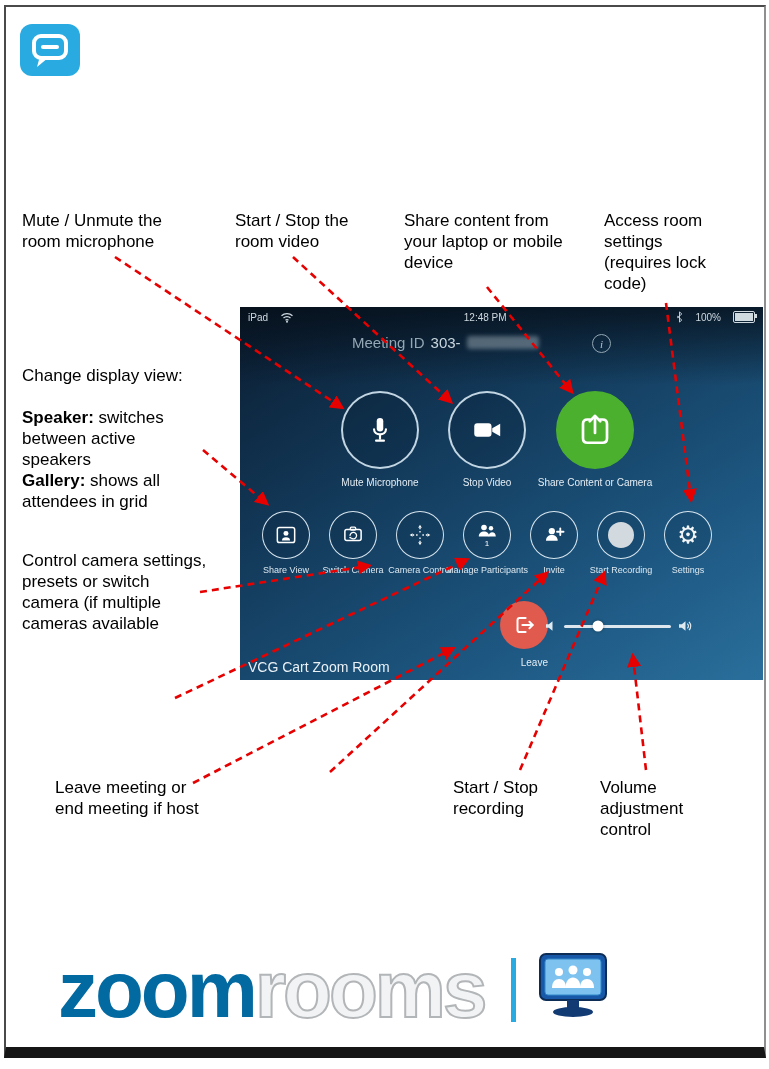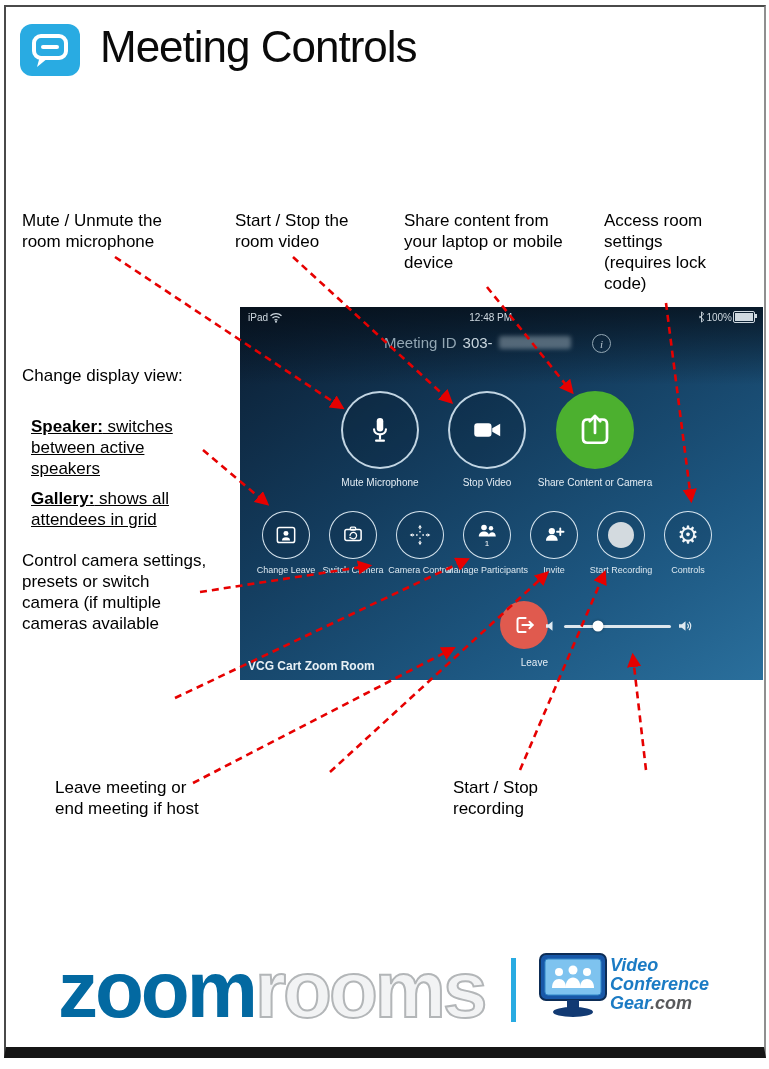--- a/index.html
+++ b/index.html
@@ -7,38 +7,38 @@
         font-family:"Liberation Sans",sans-serif;color:#000;}
   .frame{position:absolute;left:4px;top:5px;right:3px;bottom:11px;
          border:2px solid #4a4a4a;border-right-color:#8f8f8f;border-bottom:11px solid #161616;
          pointer-events:none;z-index:8;}
   
   .hdr-icon{position:absolute;left:20px;top:24px;}
   .title{position:absolute;left:100px;top:22px;font-size:44px;letter-spacing:-1px;color:#0a0a0a;}
   
   .ann{position:absolute;font-size:17px;line-height:21px;color:#000;z-index:3;}
   .b{font-weight:bold;}
-  .ann p{margin:9px;text-decoration:underline;}
+  .ann p{margin:0;}
   
   .arrows{position:absolute;left:0;top:0;z-index:5;pointer-events:none;}
   
   .shot{position:absolute;left:240px;top:307px;width:523px;height:373px;z-index:1;
         background:linear-gradient(148deg,#0b1d31 0%,#133b5c 38%,#1d5781 72%,#2a6f9c 100%);
         color:#dfe9f2;}
   .shot::before{content:"";position:absolute;left:0;top:0;right:0;height:78px;
         background:linear-gradient(rgba(5,13,22,.75),rgba(5,13,22,0));pointer-events:none;}
   .statusbar{position:absolute;left:0;top:0;right:0;height:20px;display:flex;align-items:center;
         justify-content:space-between;padding:0 8px;font-size:10px;color:#cfd9e0;z-index:2;}
-  .sb-left,.sb-right{display:flex;align-items:center;gap:1px;}
+  .sb-left,.sb-right{display:flex;align-items:center;gap:12px;}
   .battery{display:inline-block;width:18px;height:8px;border:1px solid #cfd9e0;border-radius:2px;
         position:relative;background:#cfd9e0;background-clip:content-box;padding:1px;}
   .battery::after{content:"";position:absolute;right:-3px;top:2px;width:2px;height:4px;background:#cfd9e0;}
   .meetrow{position:absolute;left:112px;top:27px;display:flex;align-items:center;gap:6px;
         font-size:15px;z-index:2;}
-  .mid-label{color:#93a7b4;margin-left:32px;}
+  .mid-label{color:#93a7b4;}
   .mid-num{color:#c9d6de;}
   .blurbox{display:inline-block;width:72px;height:13px;background:#8fa0ac;opacity:.55;
         border-radius:3px;filter:blur(2px);}
   .infoicon{position:absolute;left:352px;top:27px;width:17px;height:17px;border:1px solid #93a7b4;
         border-radius:50%;display:flex;align-items:center;justify-content:center;
         font-family:"Liberation Serif",serif;font-style:italic;font-size:11px;color:#b7c6d0;z-index:2;}
   .bbtn{position:absolute;width:120px;display:flex;flex-direction:column;align-items:center;z-index:2;}
   .bcircle{width:74px;height:74px;border-radius:50%;border:2px solid rgba(214,232,244,.9);
         background:rgba(8,24,40,.18);display:flex;align-items:center;justify-content:center;}
   .bcircle.green{background:#4cb02f;border-color:#4cb02f;}
@@ -52,21 +52,21 @@
   .gear{font-family:"DejaVu Sans",sans-serif;font-size:24px;color:#f2f6f9;line-height:1;}
   .leavebtn{position:absolute;left:188px;top:294px;width:120px;display:flex;flex-direction:column;
         align-items:flex-end;z-index:2;}
   .lcircle{width:48px;height:48px;border-radius:50%;background:#e05a4e;display:flex;
         align-items:center;justify-content:center;}
   .volume{position:absolute;left:305px;top:310px;width:148px;height:18px;display:flex;
         align-items:center;gap:7px;z-index:2;}
   .vtrack{flex:1;height:3px;background:rgba(255,255,255,.85);border-radius:2px;position:relative;}
   .vknob{position:absolute;left:32%;top:50%;width:11px;height:11px;border-radius:50%;background:#fff;
         transform:translate(-50%,-50%);box-shadow:0 0 3px rgba(0,0,0,.4);}
-  .roomname{position:absolute;left:8px;top:352px;font-size:12px;color:#e9f1f6;z-index:2;font-weight:bold;}
+  .roomname{position:absolute;left:8px;top:352px;font-size:14px;color:#e9f1f6;z-index:2;}
   
   .zoomlogo{position:absolute;left:58px;top:950px;font-size:80px;font-weight:bold;
         letter-spacing:-3px;line-height:1;z-index:2;}
   .zoomlogo .zoom{color:#0369a1;}
   .zoomlogo .rooms{color:#f2f3f4;-webkit-text-stroke:2px #b3b6b8;}
   .divider{position:absolute;left:511px;top:958px;width:5px;height:64px;background:#29abe2;z-index:2;}
   .vcg{position:absolute;left:538px;top:952px;width:210px;height:80px;z-index:2;}
   .vcgtext{position:absolute;left:72px;top:4px;font-size:18px;line-height:19px;
         font-style:italic;font-weight:bold;color:#1b7bc4;white-space:nowrap;}
   .vcgtext .dotcom{color:#58595b;}
@@ -78,36 +78,36 @@
   <div class="frame"></div>
 
   <div class="hdr-icon">
     <svg width="60" height="52" viewBox="0 0 60 52">
       <rect x="0" y="0" width="60" height="52" rx="12" fill="#29abe2"></rect>
       <rect x="14" y="12" width="32" height="22" rx="7" fill="none" stroke="#fff" stroke-width="4"></rect>
       <path d="M20,32 L17,43 L28,34 Z" fill="#fff"></path>
       <line x1="23" y1="23" x2="37" y2="23" stroke="#fff" stroke-width="4" stroke-linecap="round"></line>
     </svg>
   </div>
-  <div class="title">Meeting Controls</div>
 
   <div class="ann" style="left:22px;top:210px;width:160px">Mute / Unmute the room microphone</div>
   <div class="ann" style="left:235px;top:210px;width:150px">Start / Stop the room video</div>
   <div class="ann" style="left:404px;top:210px;width:160px">Share content from your laptop or mobile device</div>
   <div class="ann" style="left:604px;top:210px;width:118px">Access room settings (requires lock code)</div>
 
   <div class="ann" style="left:22px;top:365px;width:210px">Change display view:</div>
   <div class="ann" style="left:22px;top:407px;width:175px">
     <p><span class="b">Speaker:</span><span> switches between active speakers</span></p>
     <p><span class="b">Gallery:</span><span> shows all attendees in grid</span></p>
   </div>
 
   <div class="ann" style="left:22px;top:550px;width:185px">Control camera settings, presets or switch camera (if multiple cameras available</div>
   <div class="ann" style="left:55px;top:777px;width:152px">Leave meeting or end meeting if host</div>
   <div class="ann" style="left:453px;top:777px;width:100px">Start / Stop recording</div>
+  <div class="ann" style="left:600px;top:777px;width:100px">Volume adjustment control</div>
 
   <svg class="arrows" width="769" height="1069" viewBox="0 0 769 1069">
     <defs>
       <marker id="ah" viewBox="0 0 10 10" refX="7" refY="5" markerWidth="5.5" markerHeight="5.5" orient="auto">
         <path d="M0,0 L10,5 L0,10 Z" fill="#e60000"></path>
       </marker>
     </defs>
     <g stroke="#e60000" stroke-width="2.6" stroke-dasharray="7 5" fill="none">
       <line x1="115" y1="257" x2="341" y2="407" marker-end="url(#ah)" stroke="#e60000"></line>
       <line x1="293" y1="257" x2="450" y2="401" marker-end="url(#ah)" stroke="#e60000"></line>
@@ -184,21 +184,21 @@
     </div>
 
     <div class="sbtn" style="left:1px;top:204px">
       <div class="scircle">
         <svg width="26" height="26" viewBox="0 0 24 24">
           <rect x="4" y="5" width="16" height="14" rx="2" stroke="#fff" stroke-width="1.4" fill="none"></rect>
           <circle cx="12" cy="10.5" r="2.3" fill="#fff"></circle>
           <path d="M8.3,17 a3.7,3 0 0 1 7.4,0 z" fill="#fff"></path>
         </svg>
       </div>
-      <div class="slabel">Change Leave</div>
+      <div class="slabel">Share View</div>
     </div>
 
     <div class="sbtn" style="left:68px;top:204px">
       <div class="scircle">
         <svg width="26" height="26" viewBox="0 0 24 24">
           <rect x="9.5" y="4.8" width="5" height="2.6" rx="1" stroke="#fff" stroke-width="1.2" fill="none"></rect>
           <rect x="4.5" y="7" width="15" height="10" rx="1.8" stroke="#fff" stroke-width="1.4" fill="none"></rect>
           <path d="M9.3,12.8 a3,3 0 1 1 1,2" stroke="#fff" stroke-width="1.2" fill="none"></path>
           <polygon points="8.3,13.9 10.6,13.5 9.5,15.6" fill="#fff"></polygon>
         </svg>
@@ -255,21 +255,21 @@
       <div class="scircle">
         <div class="reccore"></div>
       </div>
       <div class="slabel">Start Recording</div>
     </div>
 
     <div class="sbtn" style="left:403px;top:204px">
       <div class="scircle">
         <span class="gear">⚙</span>
       </div>
-      <div class="slabel">Controls</div>
+      <div class="slabel">Settings</div>
     </div>
 
     <div class="leavebtn">
       <div class="lcircle">
         <svg width="26" height="26" viewBox="0 0 24 24">
           <path d="M13.5,5.5 H8 c-1.4,0 -2,.6 -2,2 v9 c0,1.4 .6,2 2,2 h5.5" stroke="#fff" stroke-width="1.8" fill="none" stroke-linecap="round"></path>
           <line x1="10.5" y1="12" x2="20" y2="12" stroke="#fff" stroke-width="1.8" stroke-linecap="round"></line>
           <polyline points="17,9 20,12 17,15" stroke="#fff" stroke-width="1.8" fill="none" stroke-linecap="round" stroke-linejoin="round"></polyline>
         </svg>
       </div>
@@ -306,19 +306,14 @@
         <circle cx="21" cy="20" r="4"></circle>
           <path d="M14,36 c0,-6 3,-9 7,-9 s7,3 7,9 z"></path>
         <circle cx="35" cy="18" r="4.5"></circle>
           <path d="M27.5,36 c0,-7 3.4,-10.5 7.5,-10.5 s7.5,3.5 7.5,10.5 z"></path>
         <circle cx="49" cy="20" r="4"></circle>
           <path d="M42,36 c0,-6 3,-9 7,-9 s7,3 7,9 z"></path>
       </g>
       <rect x="29" y="48" width="12" height="8" fill="#123a73"></rect>
       <ellipse cx="35" cy="60" rx="20" ry="5" fill="#123a73"></ellipse>
     </svg>
-    <div class="vcgtext">
-      <div>Video</div>
-      <div>Conference</div>
-      <div><span>Gear</span><span class="dotcom">.com</span></div>
-    </div>
   </div>
 </div>
 
 </body></html>

